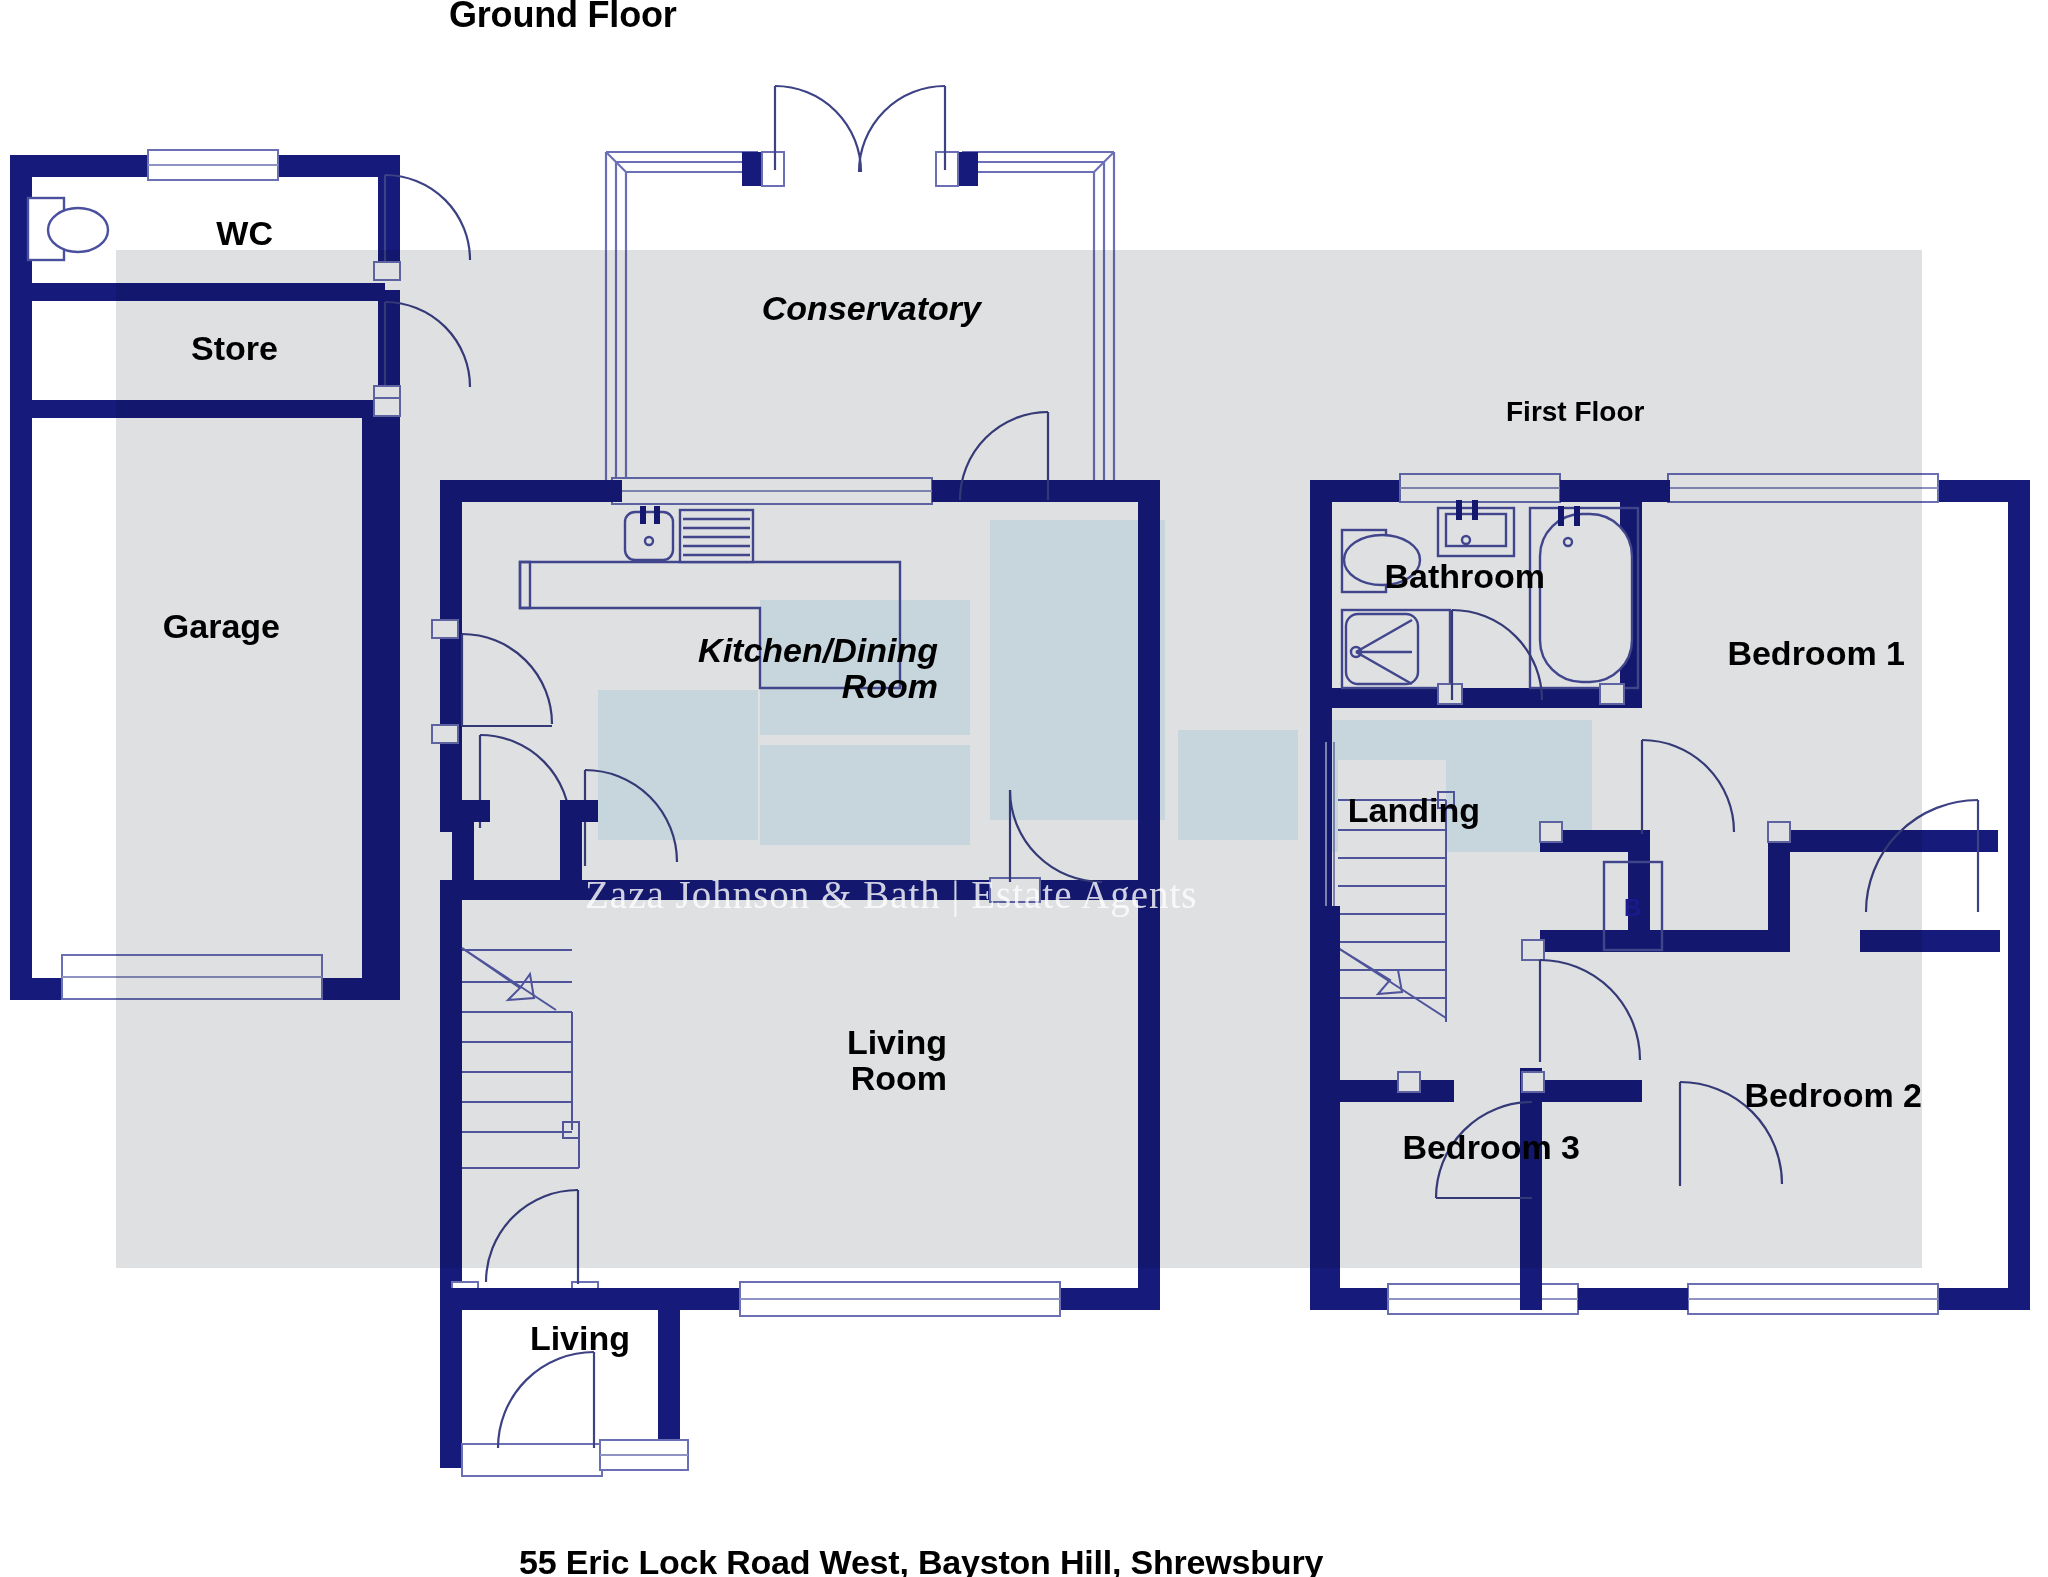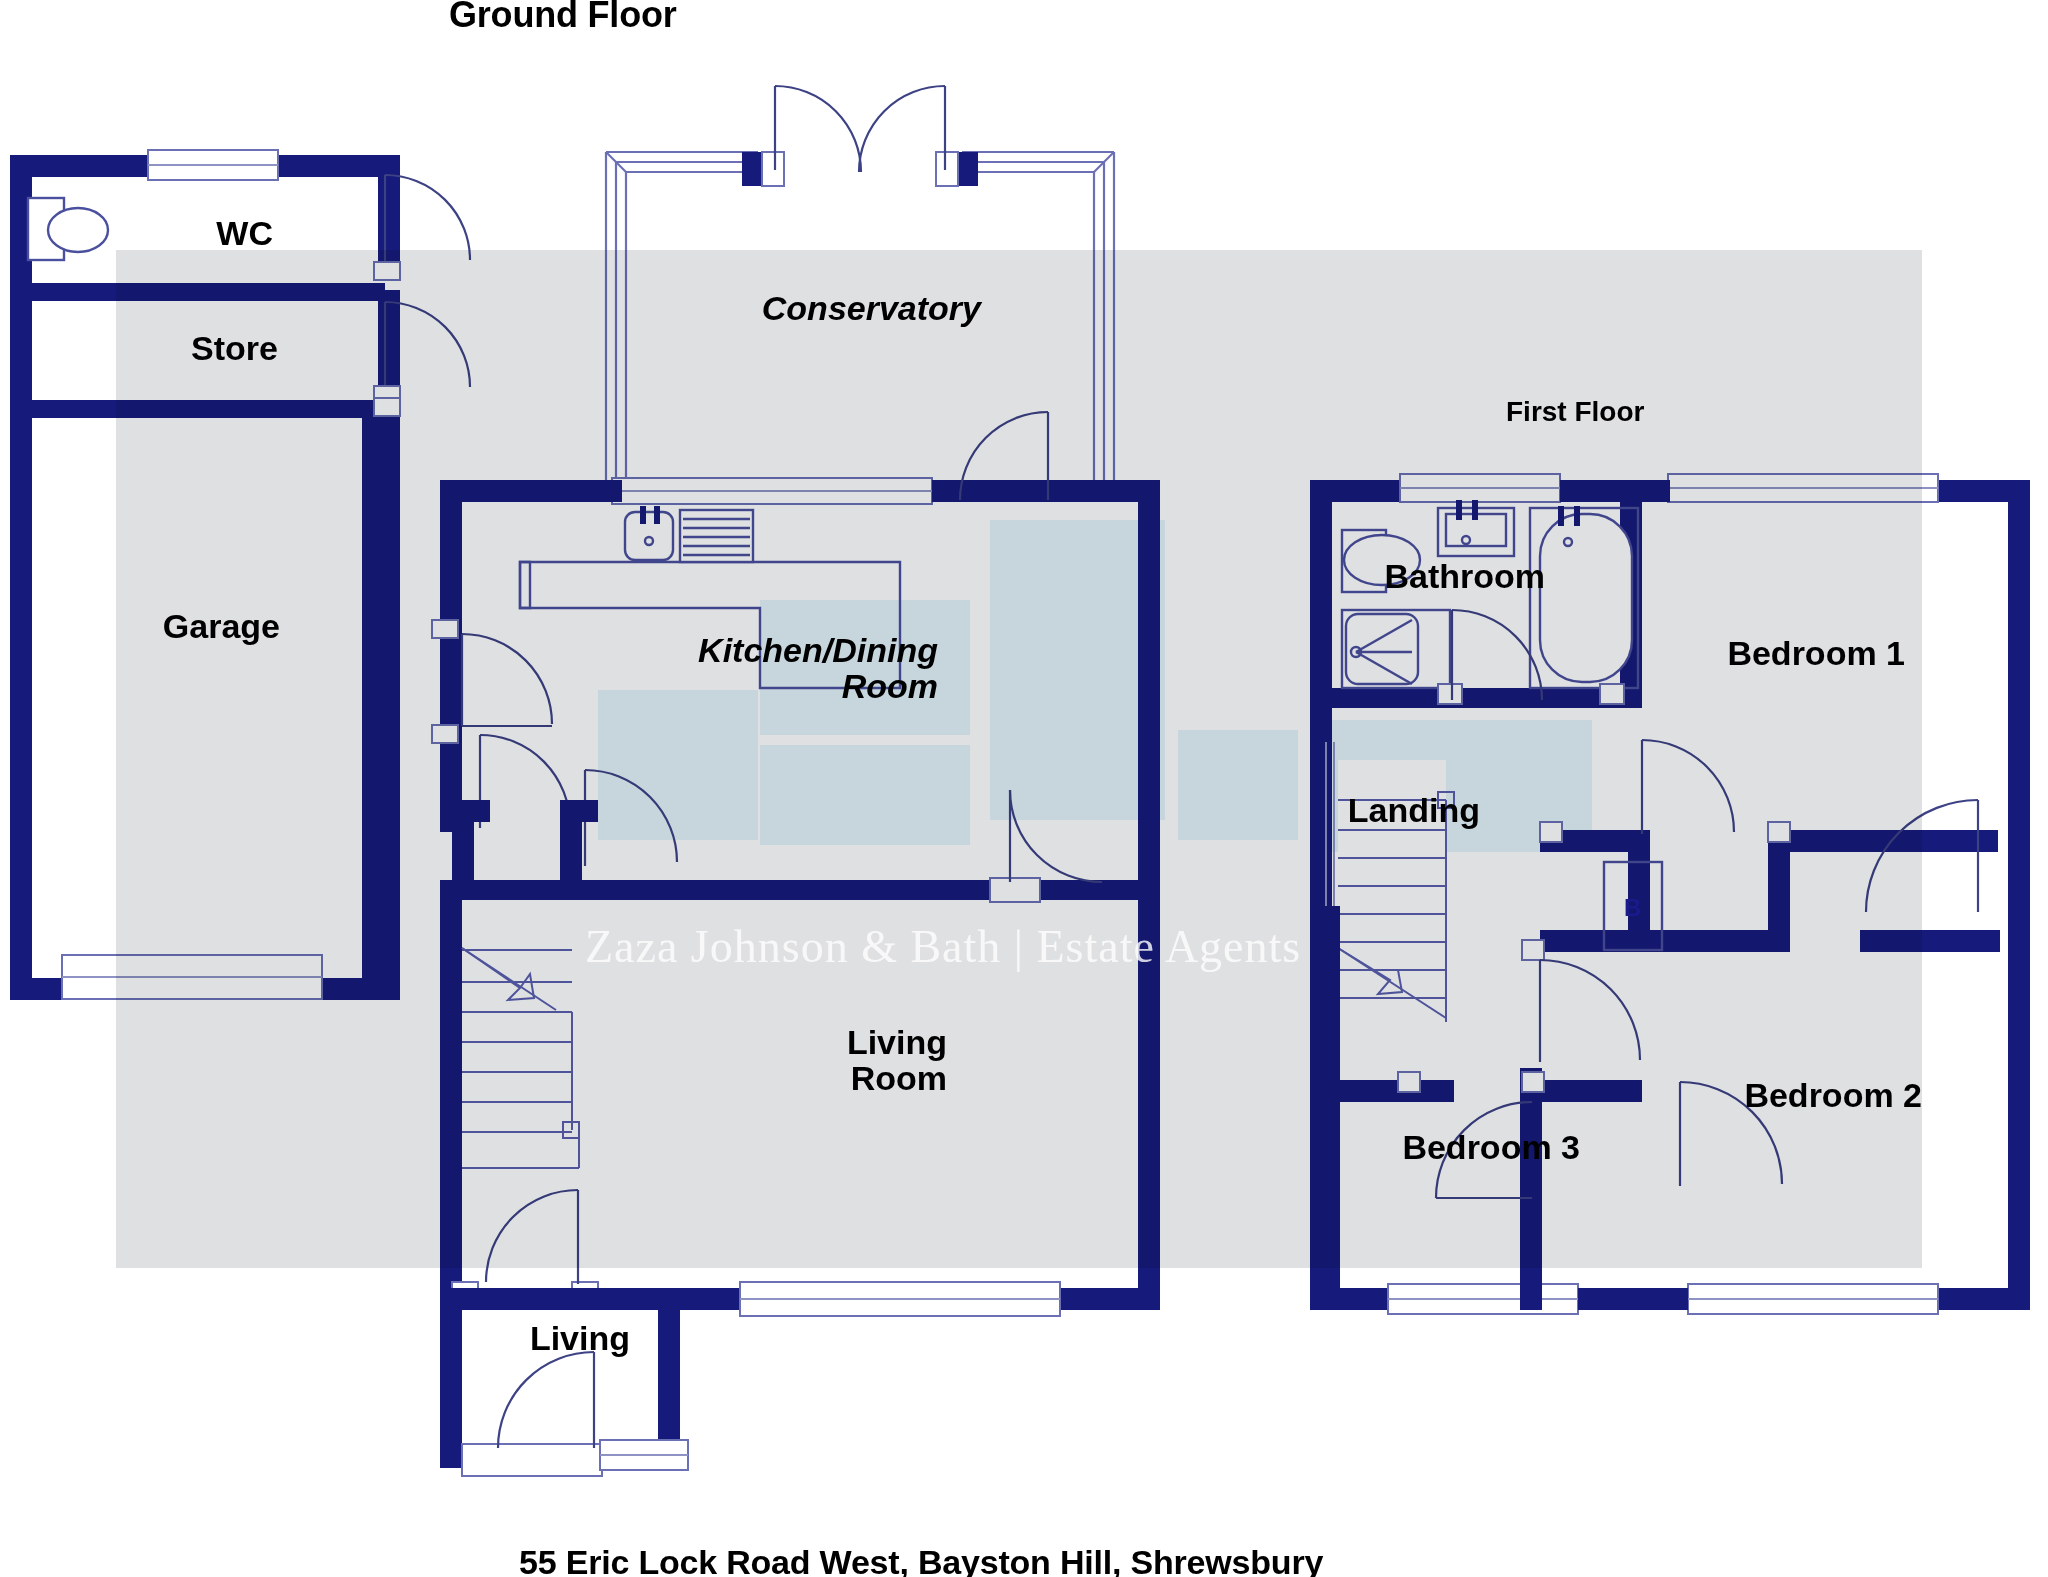--- a/index.html
+++ b/index.html
@@ -23,21 +23,21 @@
     position:absolute;color:#000;font-weight:bold;text-align:right;
     font-family:"Liberation Sans", sans-serif;line-height:1.06;
     white-space:pre-line;pointer-events:none;
   }
   .wm{position:absolute;pointer-events:none;user-select:none;}
   #wm-logo{
     left:1180px;top:510px;font-size:160px;font-weight:bold;color:#f6e7cf;
     font-family:"Liberation Serif", serif;letter-spacing:-6px;opacity:.92;
   }
   #wm-strap{
-    left:585px;top:920px;font-size:46px;color:#ffffff;opacity:.80;
+    left:585px;top:872px;font-size:39px;color:#ffffff;opacity:.80;
     font-family:"Liberation Serif", serif;letter-spacing:1px;white-space:nowrap;
   }
   .b-letter{
     position:absolute;color:#1a1a8c;font-weight:bold;font-size:24px;
     font-family:"Liberation Sans", sans-serif;
   }
 </style>
 </head>
 <body>
 

